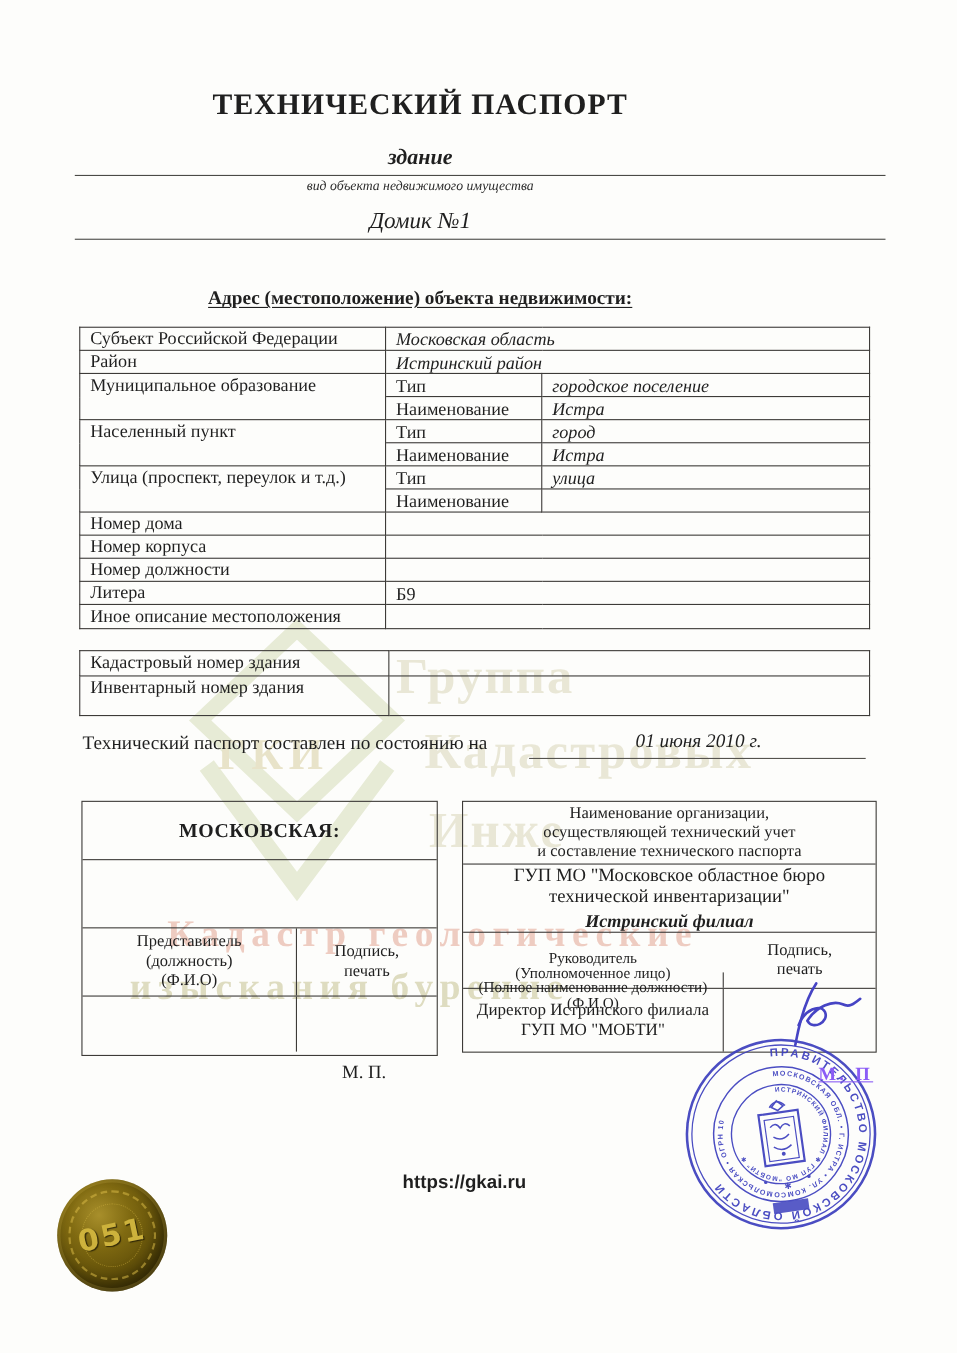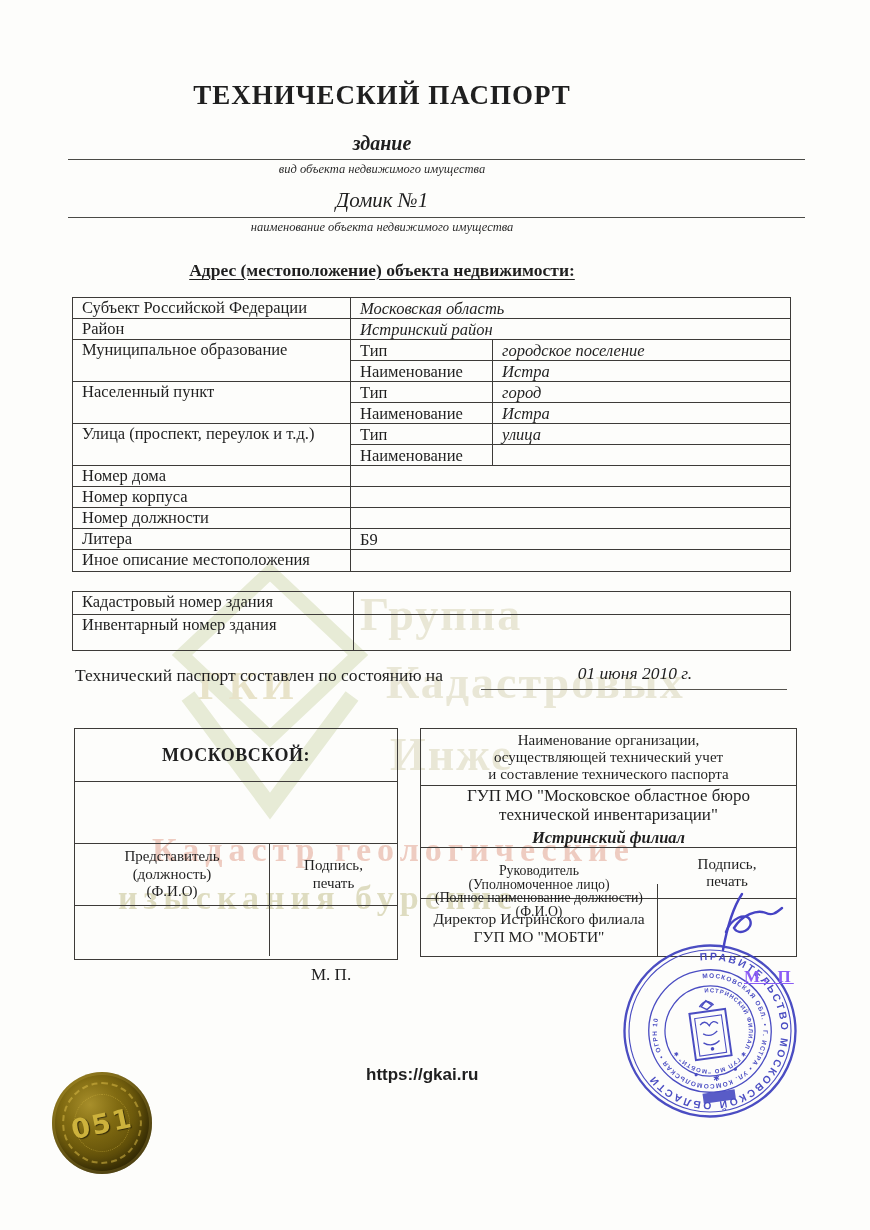--- a/index.html
+++ b/index.html
@@ -83,21 +83,20 @@
   <div class="wm wm-khaki" style="left:118px; top:879px;">изыскания бурение</div>
 
   <div class="abs ctr title">ТЕХНИЧЕСКИЙ ПАСПОРТ</div>
 
   <div class="abs ctr objtype">здание</div>
   <div class="rule" style="top:159px;"></div>
   <div class="abs ctr caption" style="top:162px;">вид объекта недвижимого имущества</div>
 
   <div class="abs ctr objname">Домик №1</div>
   <div class="rule" style="top:217px;"></div>
-  <div class="abs ctr caption" style="top:220px;">наименование объекта недвижимого имущества</div>
 
   <div class="abs ctr addr-head">Адрес (местоположение) объекта недвижимости:</div>
 
   <table class="doc abs" style="left:72px; top:297px; width:718px;">
     <colgroup>
         <col style="width:278px">
         <col style="width:142px">
         <col style="width:298px">
       </colgroup>
     <tbody>
@@ -174,21 +173,21 @@
           <td class="val"></td>
         </tr>
   </tbody>
     </table>
 
   <div class="abs compiled-label">Технический паспорт составлен по состоянию на</div>
   <div class="abs compiled-date">01 июня 2010 г.</div>
   <div class="date-line"></div>
 
   <div class="abox" style="left:74px; top:728px; width:322px; height:230px;">
-    <div class="row agreed-header" style="height:53px;">МОСКОВСКОЙ:</div>
+    <div class="row agreed-header" style="height:53px;">МОСКОВСКАЯ:</div>
     <div class="row" style="height:62px;"></div>
     <div class="row cells" style="height:62px;">
       <div class="cell first colhead ml" style="width:195px;">Представитель
 (должность)
 (Ф.И.О)</div>
       <div class="cell colhead ml" style="flex:1;">Подпись,
 печать</div>
     </div>
     <div class="row cells" style="height:50px;">
       <div class="cell first" style="width:195px;"></div>

